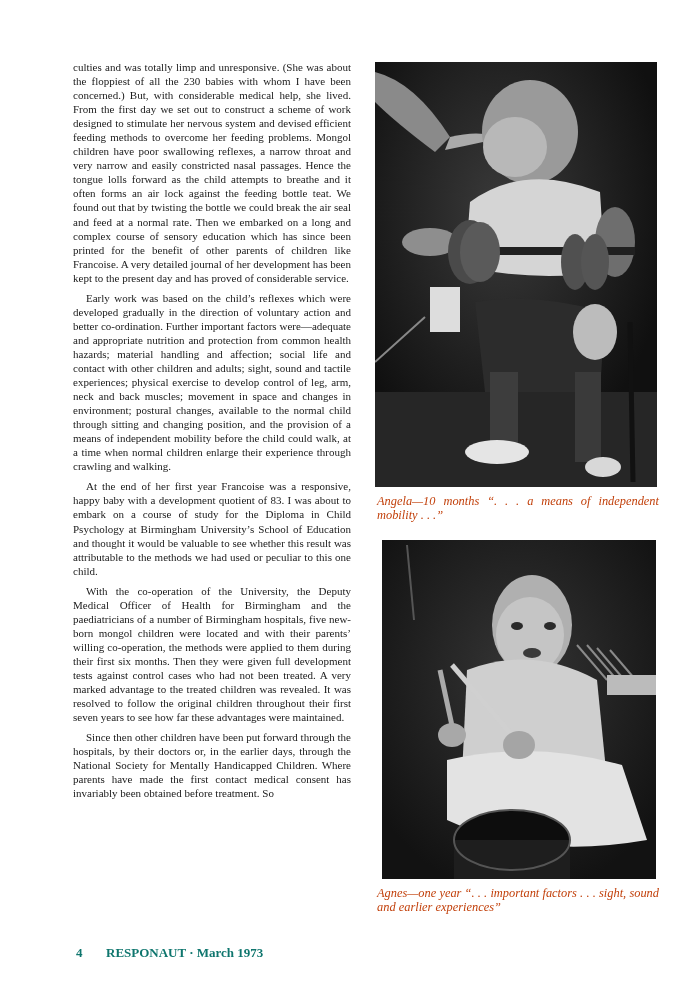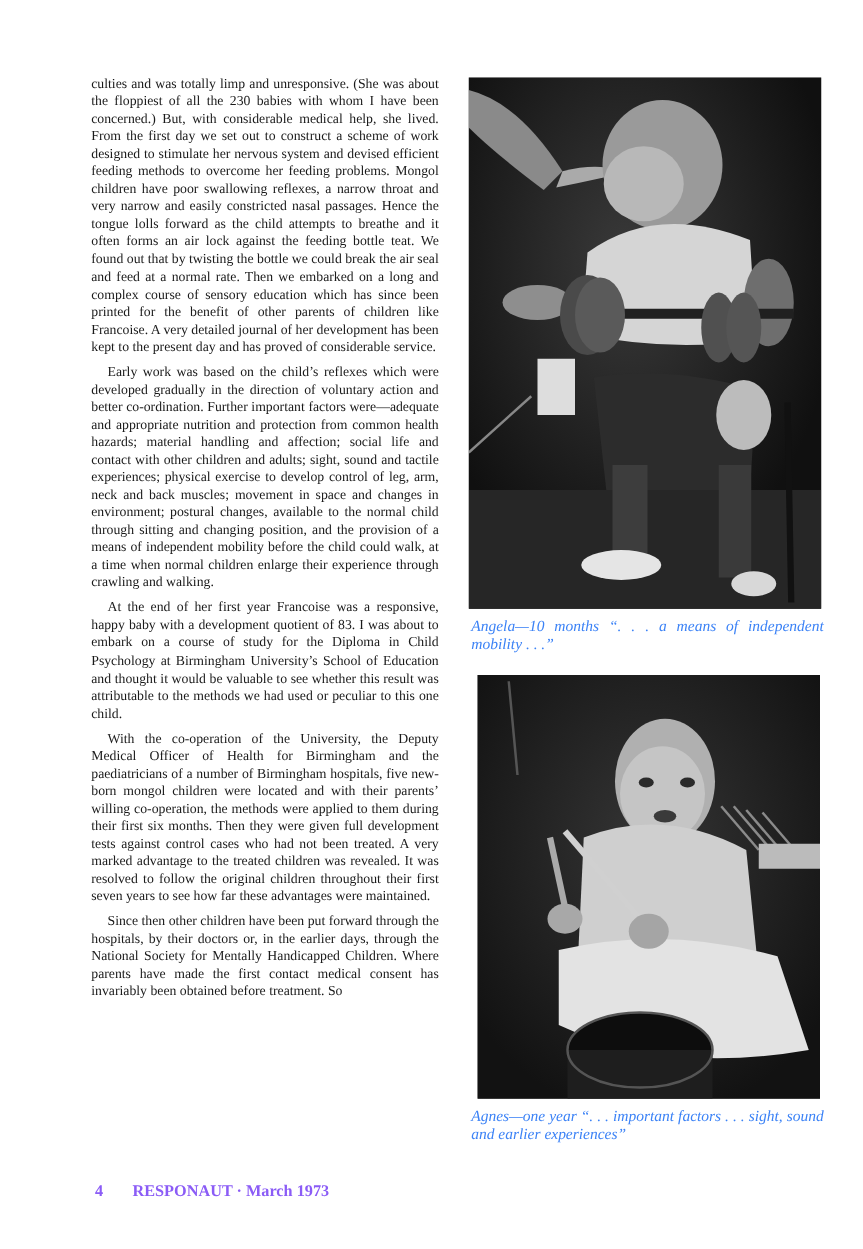--- a/index.html
+++ b/index.html
@@ -14,27 +14,27 @@
   .col-left p { margin: 0 0 6px 0; text-indent: 13px; }
   .col-left p.first { text-indent: 0; }
   .photo {
     position: absolute; background: #1b1b1b; overflow: hidden;
   }
   .photo svg { width: 100%; height: 100%; display: block; }
   #photo1 { left: 375px; top: 62px; width: 282px; height: 425px; }
   #photo2 { left: 382px; top: 540px; width: 274px; height: 339px; }
   .caption {
     position: absolute; left: 377px; width: 282px;
-    font-style: italic; font-size: 12.4px; line-height: 14px; text-align: justify; color: #3b82f6;
+    font-style: italic; font-size: 12.4px; line-height: 14px; text-align: justify; color: #c2410c;
   }
   #caption1 { top: 494px; }
   #caption2 { top: 886px; }
   .footer {
     position: absolute; left: 76px; top: 945px;
-    font-weight: bold; font-size: 13px; color: #8b5cf6;
+    font-weight: bold; font-size: 13px; color: #0f766e;
   }
   .footer .page-num { display: inline-block; width: 30px; }
 </style>
 </head>
 <body>
 
 <div class="col-left">
   <p class="first">culties and was totally limp and unresponsive. (She was about the floppiest of all the 230 babies with whom I have been concerned.) But, with considerable medical help, she lived. From the first day we set out to construct a scheme of work designed to stimulate her nervous system and devised efficient feeding methods to overcome her feeding problems. Mongol children have poor swallowing reflexes, a narrow throat and very narrow and easily constricted nasal passages. Hence the tongue lolls forward as the child attempts to breathe and it often forms an air lock against the feeding bottle teat. We found out that by twisting the bottle we could break the air seal and feed at a normal rate. Then we embarked on a long and complex course of sensory education which has since been printed for the benefit of other parents of children like Francoise. A very detailed journal of her development has been kept to the present day and has proved of considerable service.</p>
   <p>Early work was based on the child’s reflexes which were developed gradually in the direction of voluntary action and better co-ordination. Further important factors were—adequate and appropriate nutrition and protection from common health hazards; material handling and affection; social life and contact with other children and adults; sight, sound and tactile experiences; physical exercise to develop control of leg, arm, neck and back muscles; movement in space and changes in environment; postural changes, available to the normal child through sitting and changing position, and the provision of a means of independent mobility before the child could walk, at a time when normal children enlarge their experience through crawling and walking.</p>
   <p>At the end of her first year Francoise was a responsive, happy baby with a development quotient of 83. I was about to embark on a course of study for the Diploma in Child Psychology at Birmingham University’s School of Education and thought it would be valuable to see whether this result was attributable to the methods we had used or peculiar to this one child.</p>

